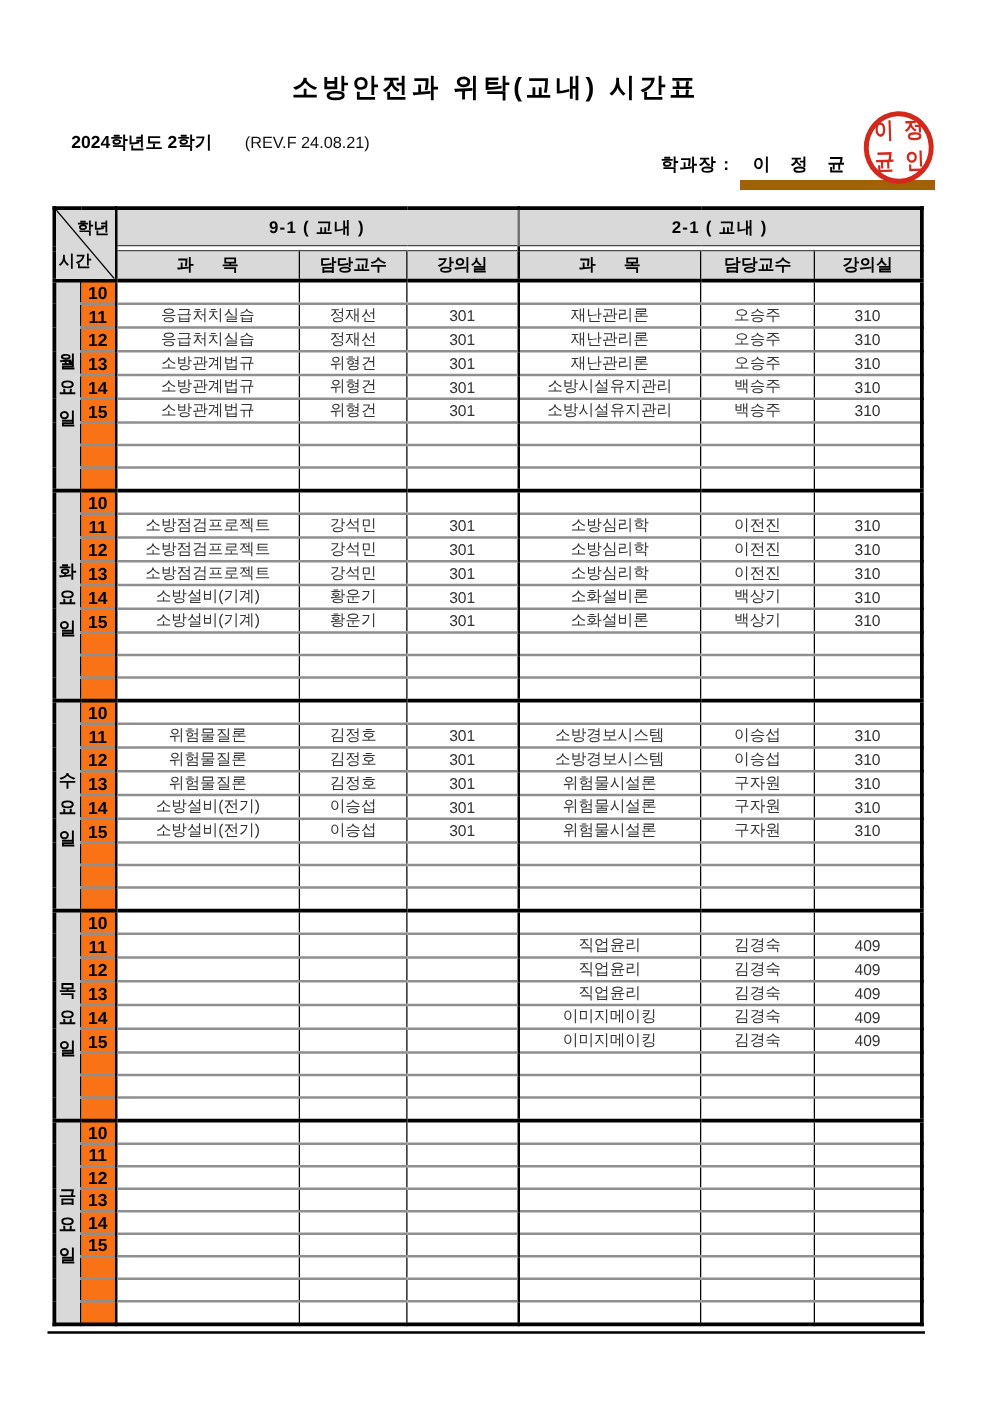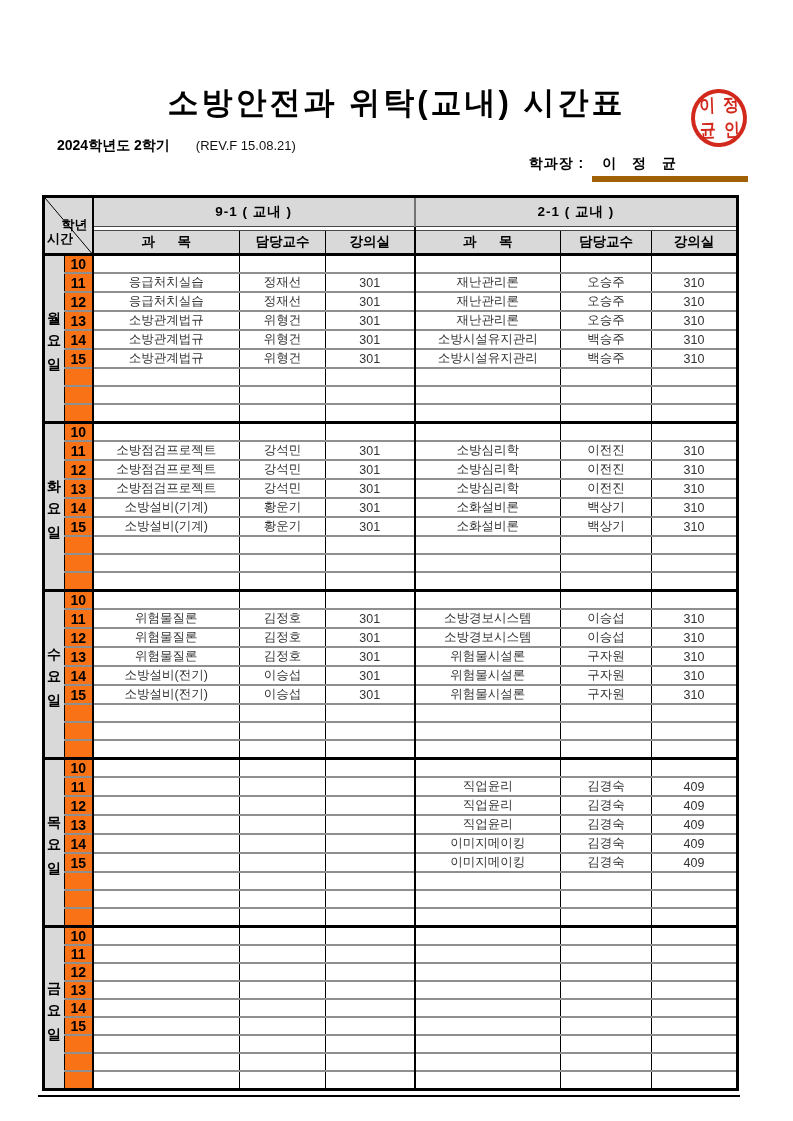--- a/index.html
+++ b/index.html
@@ -1,34 +1,34 @@
 <!DOCTYPE html>
 <html><head>
 <meta charset="utf-8">
 <style>
   html,body { margin:0; padding:0; background:#ffffff; }
   body {
     width:793px; height:1121px; position:relative; overflow:hidden;
     font-family:"Liberation Sans","DejaVu Sans",sans-serif; color:#000;
   }
   .page-title {
-    margin:12px; padding-top:72px; text-align:center;
-    font-size:31px; font-weight:bold; letter-spacing:3px; line-height:38px;
+    margin:0; padding-top:52px; text-align:center;
+    font-size:21px; font-weight:bold; letter-spacing:3px; line-height:38px;
   }
   .meta-row {
     margin:15px 45px 0 57px; display:flex; align-items:baseline; font-size:14px;flex-direction:column;
   }
   .meta-left { display:flex; align-items:baseline; }
   .semester { font-weight:bold; }
   .revision { margin-left:26px; font-size:13px; color:#111; }
   .meta-right { margin-left:auto; display:flex; align-items:baseline; }
   .sig-label { font-weight:bold; letter-spacing:1px; }
   .sig-underline {
     display:inline-block; margin-left:8px; padding:0 66px 3px 10px;
-    border-bottom:6px solid #a16207; font-weight:bold; letter-spacing:6px; white-space:nowrap;
+    border-bottom:8px solid #a16207; font-weight:bold; letter-spacing:6px; white-space:nowrap;
   }
   .stamp {
     position:absolute; left:691px; top:89px; width:48px; height:50px;
     border:4px solid #d3291d; border-radius:50%;
     display:grid; grid-template-columns:1fr 1fr; grid-template-rows:1fr 1fr;
     align-items:center; justify-items:center; background:rgba(255,255,255,0.55);
     z-index:5; transform:rotate(-2deg);
   }
   .stamp span {
     color:#d3291d; font-weight:bold; font-size:15px; line-height:1;
@@ -39,21 +39,21 @@
     width:694px; margin:13px 0 0 42px;
     border:3px solid #000;
   }
   td { padding:0; }
   
   .corner-cell {
     background:#d9d9d9; position:relative;
     border-right:2px solid #000; border-bottom:3px solid #000;
   }
   .corner-cell .diag { position:absolute; left:0; top:0; width:100%; height:100%; }
-  .corner-top { position:absolute; top:18px; right:4px; font-size:13px; font-weight:bold;text-align:center; }
+  .corner-top { position:absolute; top:5px; right:4px; font-size:13px; font-weight:bold;text-align:center; }
   .corner-bottom { position:absolute; bottom:5px; left:2px; font-size:13px; font-weight:bold; }
   .group-cell {
     background:#d9d9d9; height:28px; text-align:center;
     font-size:13.5px; font-weight:bold; letter-spacing:1px;
     border-bottom:1px solid #4a4a4a;
   }
   .group-cell.g1 { border-left:2px solid #737373;margin-top:20px; }
   .gap-cell { background:#ffffff; height:3px; }
   .gap-cell.g1 { border-left:2px solid #000; }
   .colhdr-cell {
@@ -89,21 +89,21 @@
   }
 </style>
 </head>
 <body>
 
 <h1 class="page-title">소방안전과 위탁(교내) 시간표</h1>
 
 <div class="meta-row">
   <div class="meta-left">
     <span class="semester">2024학년도 2학기</span>
-    <span class="revision">(REV.F  15.08.21)</span>
+    <span class="revision">(REV.F  24.08.21)</span>
   </div>
   <div class="meta-right">
     <span class="sig-label">학과장 :</span>
     <span class="sig-underline">이 정 균</span>
   </div>
 </div>
 
 <div class="stamp">
   <span>이</span>
   <span>정</span>

